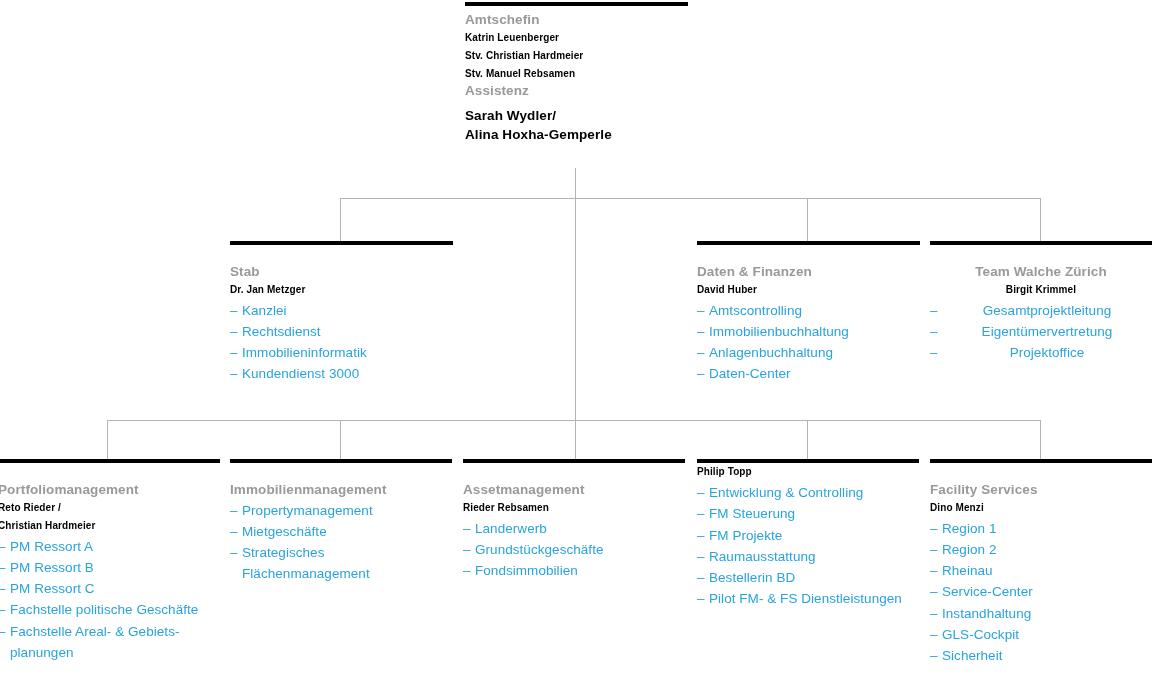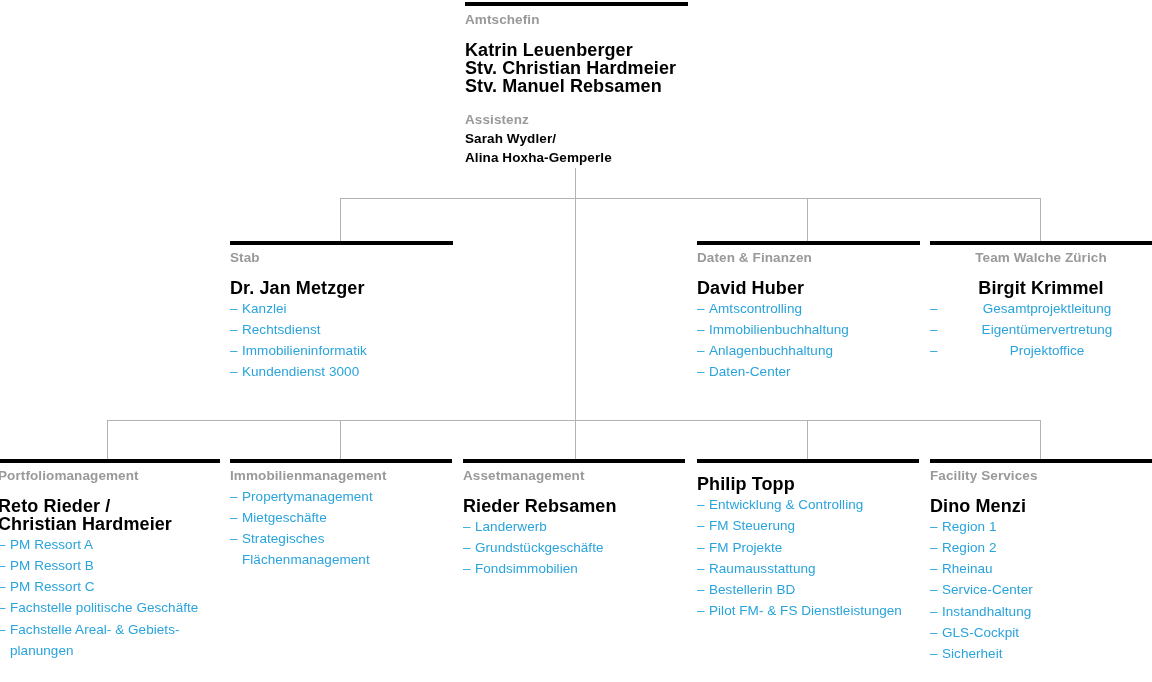--- a/index.html
+++ b/index.html
@@ -38,30 +38,30 @@
     background: #000000;
     width: 100%;
     margin: 0;
   }
   .box .dept {
     color: #999999;
     font-weight: bold;
     font-size: 13.5px;
     line-height: 16.5px;
     letter-spacing: 0.1px;
-    margin-top: 5px;
+    margin-top: 19px;
     white-space: pre-line;
   }
   .box .lead {
     color: #000000;
     font-weight: bold;
-    font-size: 18px;
+    font-size: 10px;
     line-height: 18px;
     letter-spacing: 0.1px;
-    margin-top: 12px;
+    margin-top: 0;
     white-space: pre-line;
   }
   .box ul.items {
     list-style: none;
     margin: 1px 0 0 0;
     padding: 0;
   }
   .box ul.items li {
     color: #29a3dc;
     font-size: 13.5px;
@@ -81,29 +81,28 @@
   }
 
   
   #box-root .dept { margin-top: 6px; }
   #box-root .sub-dept {
     color: #999999;
     font-weight: bold;
     font-size: 13.5px;
     line-height: 16.5px;
     letter-spacing: 0.1px;
-    margin-top: 17px;
   }
   #box-root .sub-lead {
     color: #000000;
     font-weight: bold;
     font-size: 13.5px;
     line-height: 18.5px;
     letter-spacing: 0.1px;
-    margin-top: 2px;
+    margin-top: 8px;
     white-space: pre-line;
   }
 </style>
 </head>
 <body>
 
 <div id="chart">
 
   <div class="line v" style="left:575px; top:168px; height:287px;"></div>
 

